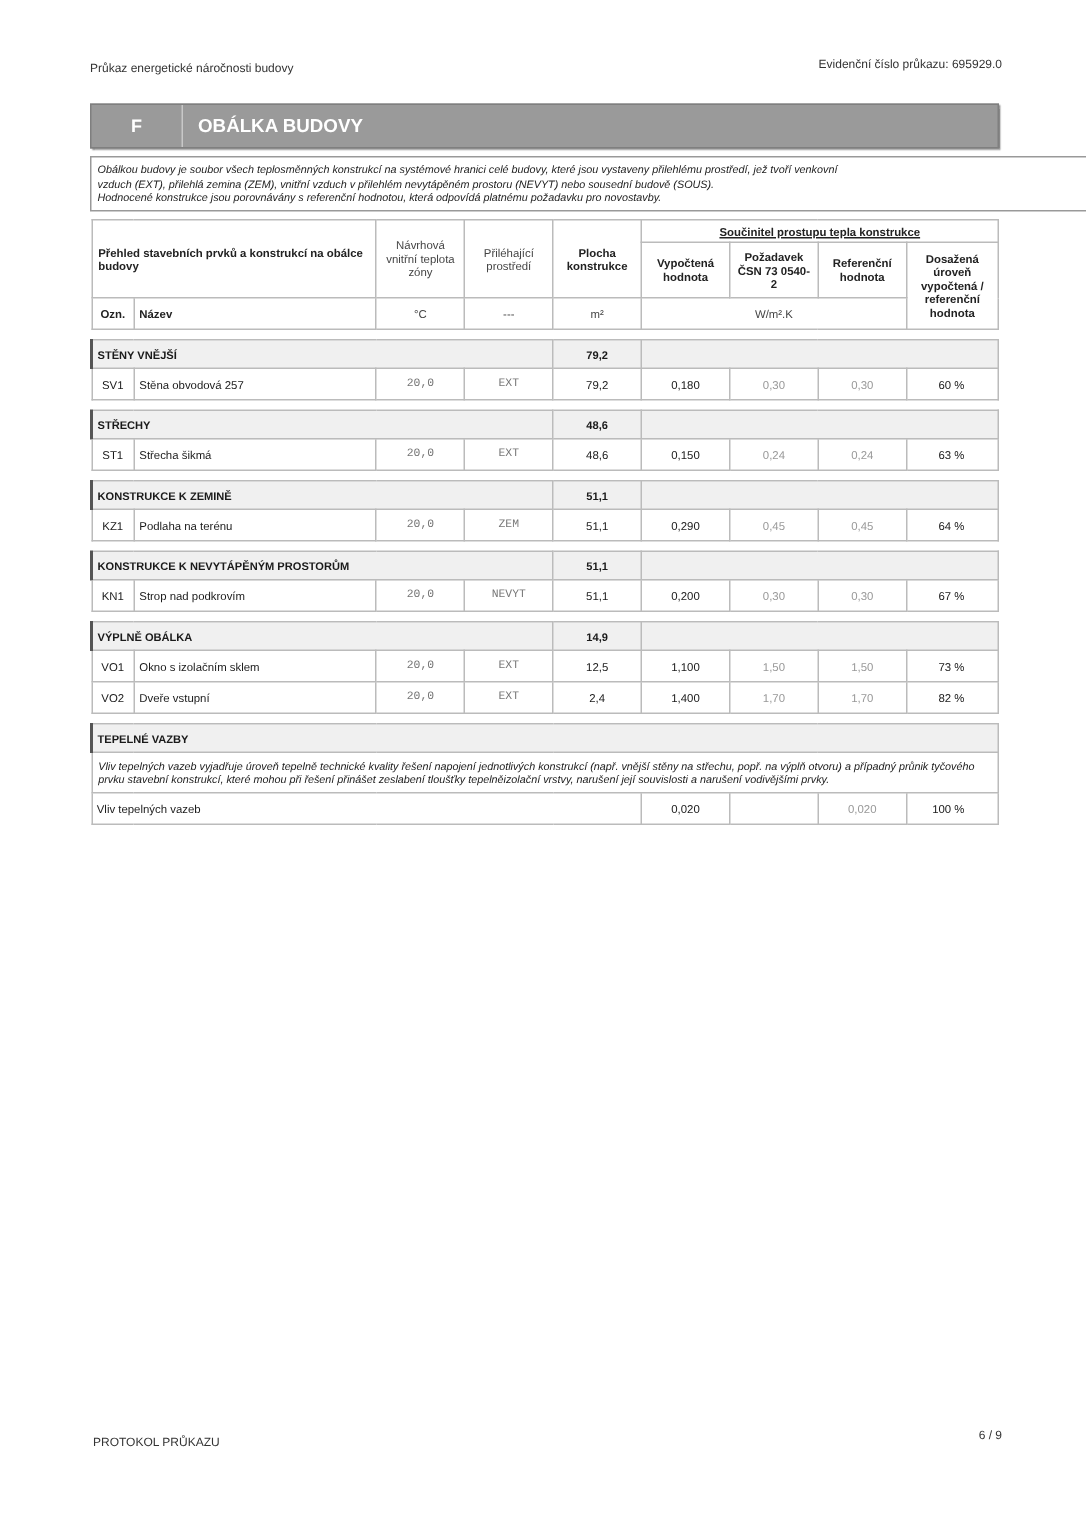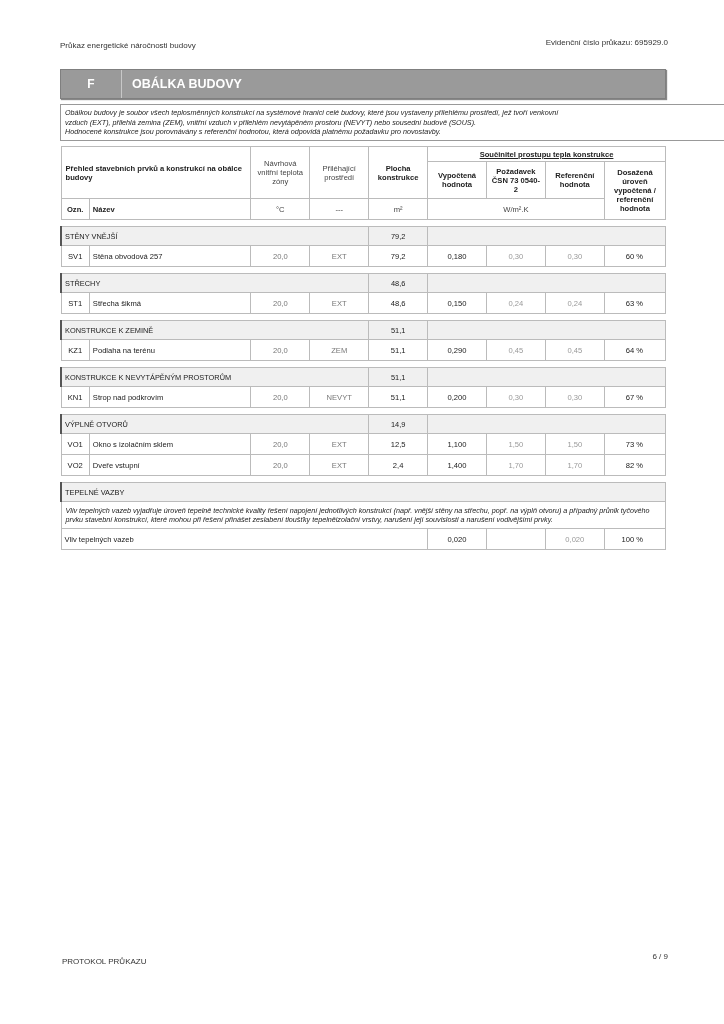--- a/index.html
+++ b/index.html
@@ -32,24 +32,24 @@
   .col-area { width: 54px; }
   .col-u { width: 54px; }
   .col-req { width: 54px; }
   .col-ref { width: 54px; }
   .col-pct { width: 56px; }
 
   .th { font-weight: bold; text-align: center; color: #222; line-height: 9px; }
   .th-gray { font-weight: normal; color: #444; text-align: center; line-height: 9px; }
   .left { text-align: left !important; }
   .center { text-align: center; }
-  .gray { color: #777; text-align: center; }
+  .gray { color: #777; text-align: center; font-family: Liberation Mono, monospace; }
   .grayl { color: #999; text-align: center; margin-left: 12px; }
   .bold { font-weight: normal; text-align: center; }
-  .group td { background: #f0f0f0; font-weight: normal; font-size: 7.4px; height: 18px; margin-top: 36px; }
+  .group td { background: #f0f0f0; font-weight: bold; font-size: 7.4px; height: 18px; margin-top: 36px; }
   .group td.grp-title { border-left: 2px solid #555; }
   .spacer td { border: none; height: 6px; padding: 0; }
   .row td { height: 20px; }
   .pct { text-align: right; padding-right: 22px !important; }
 
   .tepel-desc td { font-style: italic; font-size: 7.2px; line-height: 9.5px; padding: 3px 4px; }
 
   .footer-left { position: absolute; left: 62px; top: 957px; font-size: 8px; color: #333; }
   .footer-right { position: absolute; right: 56px; top: 952px; font-size: 8px; color: #333; }
 </style>
@@ -177,21 +177,21 @@
         <td class="center">51,1</td>
         <td class="bold">0,200</td>
         <td class="grayl">0,30</td>
         <td class="grayl">0,30</td>
         <td class="pct">67 %</td>
       </tr>
       <tr class="spacer">
         <td colspan="9"></td>
       </tr>
       <tr class="group">
-        <td class="grp-title left" colspan="4">VÝPLNĚ OTVORŮ</td>
+        <td class="grp-title left" colspan="4">VÝPLNĚ OBÁLKA</td>
         <td class="bold">14,9</td>
         <td colspan="4"></td>
       </tr>
       <tr class="row">
         <td class="center">VO1</td>
         <td class="left">Okno s izolačním sklem</td>
         <td class="gray">20,0</td>
         <td class="gray">EXT</td>
         <td class="center">12,5</td>
         <td class="bold">1,100</td>

